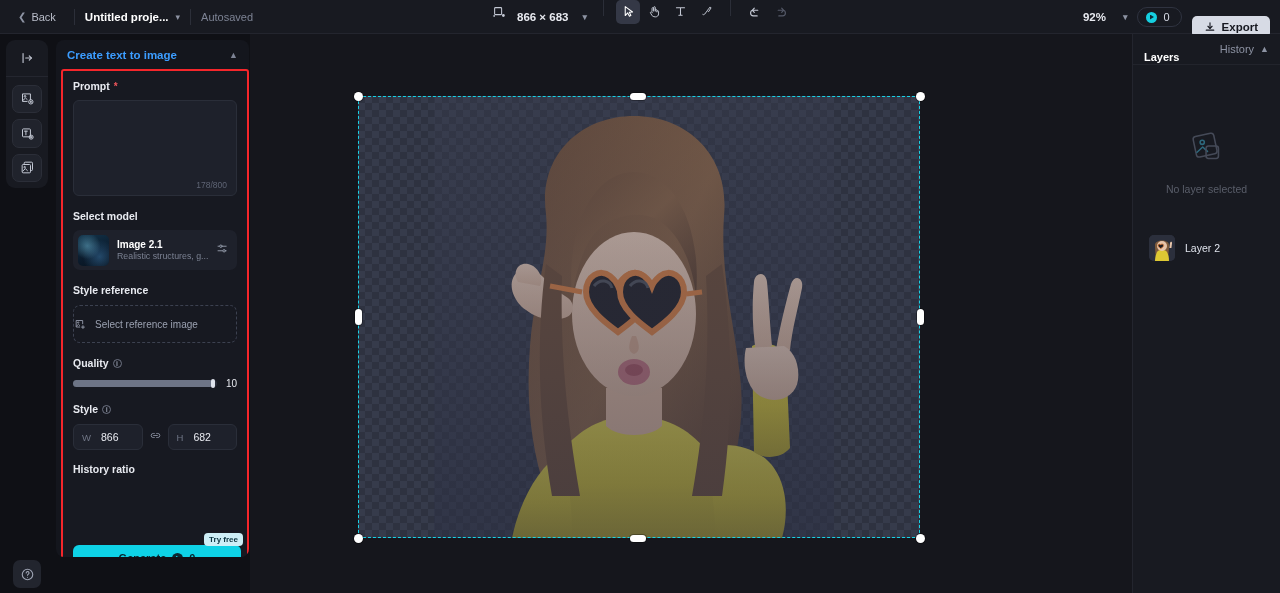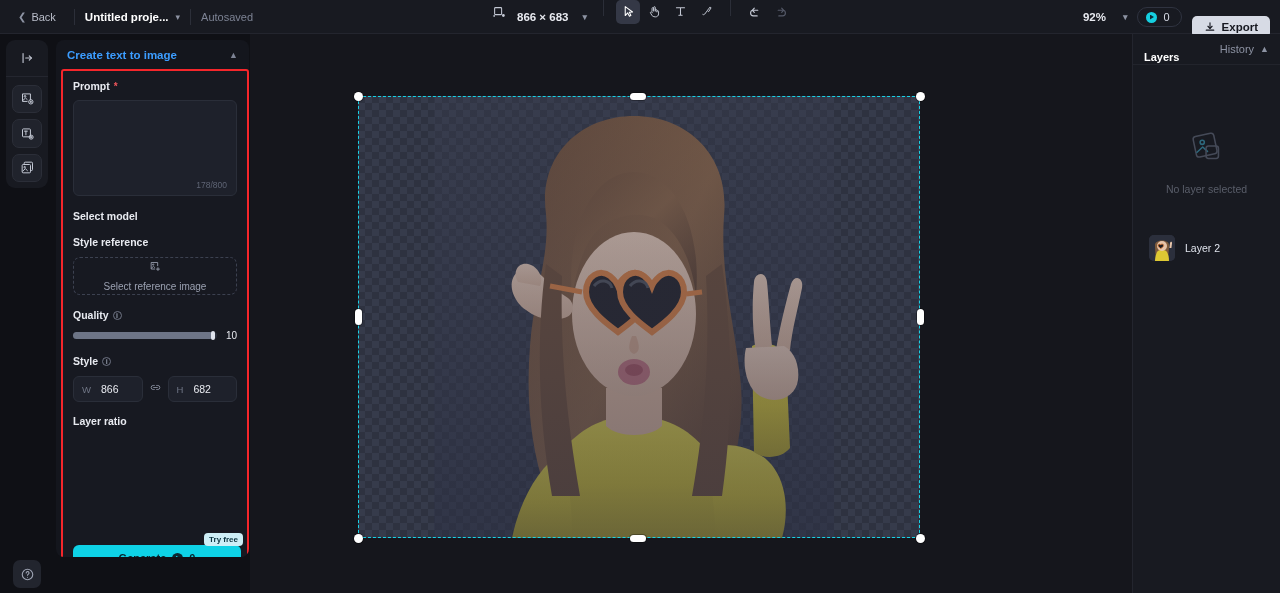--- a/index.html
+++ b/index.html
@@ -131,22 +131,22 @@
       radial-gradient(circle at 70% 70%, rgba(60,120,170,.5), transparent 55%),
       linear-gradient(160deg, #12334a, #0b1b2c 60%, #08131f);
   }
   .model-meta { flex: 1; min-width: 0; }
   .model-name { font-size: 10px; font-weight: bold; color: #ffffff; }
   .model-desc { font-size: 8.8px; color: #7b8192; white-space: nowrap; overflow: hidden; margin-top: 1px; }
   .model-gear { color: #9198a8; flex: 0 0 auto; }
 
   .dropzone {
     margin-top: 9px; height: 38px; border: 1px dashed #3c4150; border-radius: 7px;
-    display: flex; align-items: center; justify-content: center; gap: 8px;
-    color: #9ba1b1; font-size: 10px; cursor: pointer; flex-direction: column;
+    display: flex; align-items: center; gap: 8px;
+    color: #9ba1b1; font-size: 10px; cursor: pointer;
   }
 
   .slider-row { margin-top: 9px; display: flex; align-items: center; gap: 9px; }
   .slider { position: relative; width: 145px; height: 7px; background: #2b2f3b; border-radius: 4px; cursor: pointer; }
   .slider-fill { position: absolute; left: 0; top: 0; height: 7px; width: 140px; background: #6d7governs; }
   .slider-fill { background: #6d7486; border-radius: 4px; }
   .slider-knob { position: absolute; left: 138px; top: -1px; width: 4px; height: 9px; background: #dfe3ec; border-radius: 2px; }
   .slider-val { font-size: 10px; color: #e8eaf0; }
 
   .size-row { margin-top: 9px; display: flex; align-items: center; gap: 6px; }
@@ -373,20 +373,34 @@
         <span>Prompt</span>
         <span class="req">*</span>
       </div>
       <div class="prompt-box">
         <div class="counter">178/800</div>
       </div>
 
       <div class="sec-label sec-gap">
         <span>Select model</span>
       </div>
+      <div class="model-card">
+        <div class="model-thumb"></div>
+        <div class="model-meta">
+          <div class="model-name">Image 2.1</div>
+          <div class="model-desc">Realistic structures, g...</div>
+        </div>
+        <div class="model-gear">
+          <svg width="13" height="13" viewBox="0 0 16 16" fill="none" stroke="currentColor" stroke-width="1.2" stroke-linecap="round">
+            <path d="M2.5 5.2h10M2.5 10.8h10"></path>
+            <circle cx="6" cy="5.2" r="1.5" fill="#1e212b"></circle>
+              <circle cx="10" cy="10.8" r="1.5" fill="#1e212b"></circle>
+          </svg>
+        </div>
+      </div>
 
       <div class="sec-label sec-gap">
         <span>Style reference</span>
       </div>
       <div class="dropzone">
         <svg width="13" height="13" viewBox="0 0 18 18" fill="none" stroke="currentColor" stroke-width="1.2" stroke-linejoin="round">
           <path d="M3 3.5h9v5"></path>
             <path d="M3 3.5v9h5.5"></path>
             <circle cx="5.8" cy="6.3" r=".9"></circle>
           <path d="M3.3 11.4 6.2 8.8l2 1.9"></path>
@@ -422,21 +436,21 @@
             <path d="M7.4 11.8H5.8a2.8 2.8 0 010-5.6h1.6"></path>
             <path d="M6.4 9h5.2"></path>
           </svg>
         </div>
         <div class="size-field">
           <span class="size-key">H</span>
           <span class="size-val">682</span>
         </div>
       </div>
 
-      <div class="aspect-label">Layer ratio</div>
+      <div class="aspect-label">History ratio</div>
 
       <div class="gen-wrap">
         <div class="try-free">Try free</div>
         <div class="gen-btn">
           <span>Generate</span>
           <span class="gen-coin"></span>
           <span>0</span>
         </div>
       </div>
 

